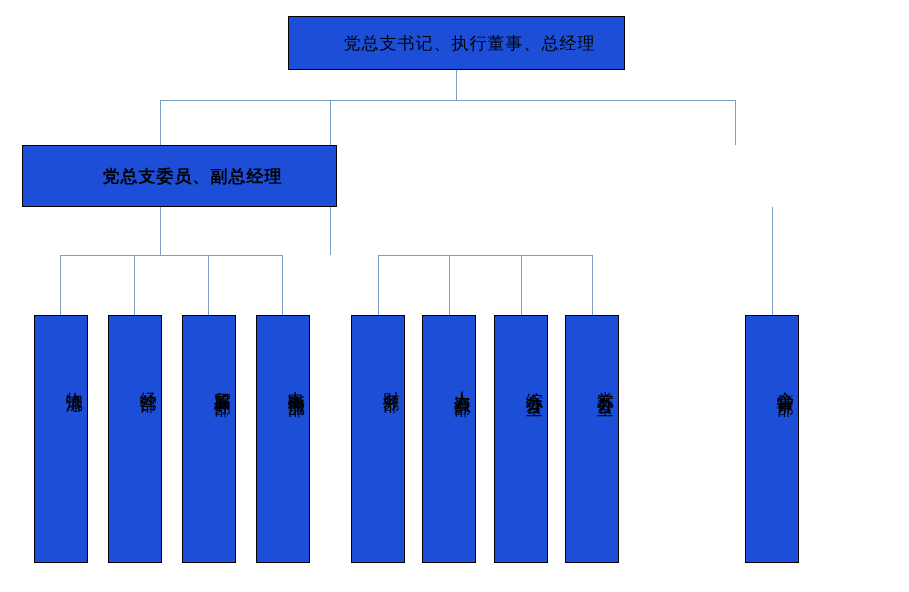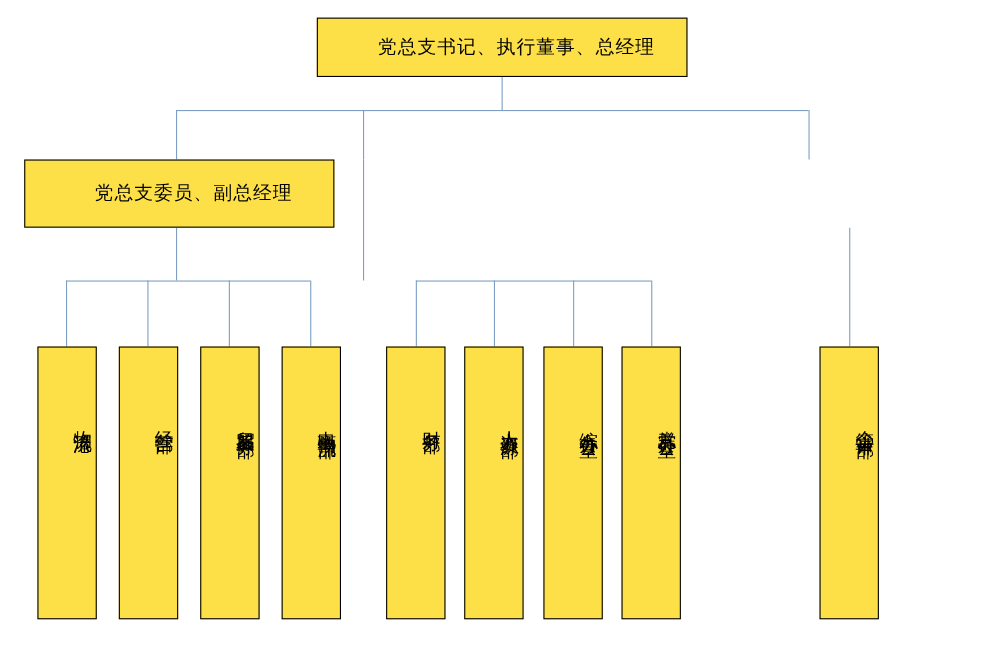--- a/index.html
+++ b/index.html
@@ -14,21 +14,21 @@
     position: relative;
     width: 909px;
     height: 592px;
     background: #ffffff;
     overflow: hidden;
   }
   .node {
     position: absolute;
     box-sizing: border-box;
     border: 1px solid #000000;
-    background: #fde047;
+    background: #1d4ed8;
     display: flex;
     align-items: center;
     justify-content: center;
     color: #000000;
     padding-left: 26px;
   }
   .node .label {
     display: block;
     text-align: center;
     line-height: 1.18;
@@ -88,21 +88,21 @@
   <div class="conn v" style="left:449px; top:255px; height:60px;"></div>
   <div class="conn v" style="left:521px; top:255px; height:60px;"></div>
   <div class="conn v" style="left:592px; top:255px; height:60px;"></div>
 
   <div class="conn v" style="left:772px; top:207px; height:108px;"></div>
 
   <div class="node horiz" style="left:288px; top:16px; width:337px; height:54px;">
     <span class="label">党总支书记、执行董事、总经理</span>
   </div>
 
-  <div class="node horiz" style="left:22px; top:145px; width:282px; height:62px;">
+  <div class="node horiz" style="left:22px; top:145px; width:315px; height:62px;font-weight:bold;">
     <span class="label">党总支委员、副总经理</span>
   </div>
 
 
   <div class="node vert" style="left:34px; top:315px; width:54px; height:248px;">
     <span class="label">物流港</span>
   </div>
 
   <div class="node vert" style="left:108px; top:315px; width:54px; height:248px;">
     <span class="label">经营部</span>

